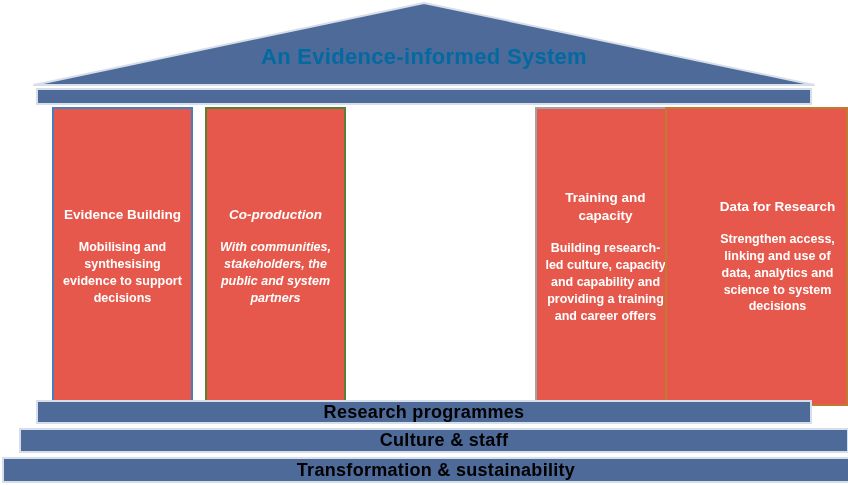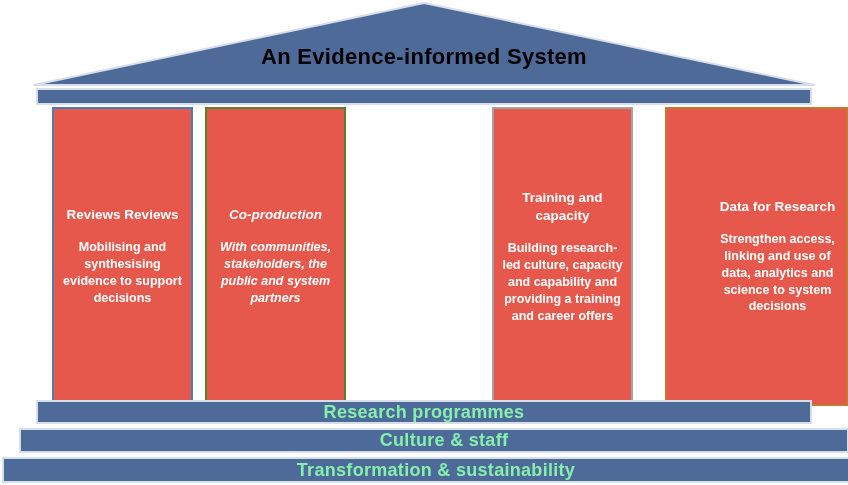--- a/index.html
+++ b/index.html
@@ -22,21 +22,21 @@
     width: 848px;
     height: 88px;
     display: block;
   }
   .system-title {
     position: absolute;
     left: 0;
     top: 44px;
     width: 848px;
     text-align: center;
-    color: #000000;
+    color: #0369a1;
     font-size: 22px;
     font-weight: bold;
     letter-spacing: 0.3px;
   }
   .entablature {
     position: absolute;
     left: 36px;
     top: 88px;
     width: 772px;
     height: 13px;
@@ -64,26 +64,26 @@
     margin-bottom: 15px;
   }
   .pillar .pillar-body {
     font-size: 12.5px;
     font-weight: bold;
     line-height: 1.35;
   }
   .p1 { left: 52px; }
   .p2 { left: 205px; font-style: italic; }
   .p3 { left: 358px; }
-  .p4 { left: 492px; }
+  .p4 { left: 535px; }
   .p5 { left: 665px; padding-left: 48px; }
   .foundation-bar {
     position: absolute;
     border: 2px solid #d6deea;
-    color: #86efac;
+    color: #000000;
     font-size: 18px;
     font-weight: bold;
     display: flex;
     align-items: center;
     justify-content: center;
     letter-spacing: 0.3px;
   }
   .bar1 { left: 36px;  top: 400px; width: 772px; height: 20px; }
   .bar2 { left: 19px;  top: 428px; width: 806px; height: 21px; }
   .bar3 { left: 2px;   top: 457px; width: 840px; height: 22px; padding-left: 12px; }
@@ -94,21 +94,21 @@
 <div class="canvas">
 
   <svg class="pediment-svg" viewBox="0 0 848 88">
     <polygon points="424,3 34,85 814,85" stroke="#d6deea" stroke-width="2" stroke-linejoin="round" style="fill: rgb(77, 106, 153);"></polygon>
   </svg>
   <div class="system-title">An Evidence-informed System</div>
 
   <div class="entablature" style="background-color: rgb(77, 106, 153);"></div>
 
   <div class="pillar p1" style="background-color: rgb(229, 88, 75); border-color: rgb(74, 126, 187);">
-    <div class="pillar-title">Reviews Reviews</div>
+    <div class="pillar-title">Evidence Building</div>
     <div class="pillar-body">Mobilising and synthesising evidence to support decisions</div>
   </div>
 
   <div class="pillar p2" style="background-color: rgb(229, 88, 75); border-color: rgb(86, 130, 48);">
     <div class="pillar-title">Co-production</div>
     <div class="pillar-body">With communities, stakeholders, the public and system partners</div>
   </div>
 
 
   <div class="pillar p4" style="background-color: rgb(229, 88, 75); border-color: rgb(163, 163, 163);">

